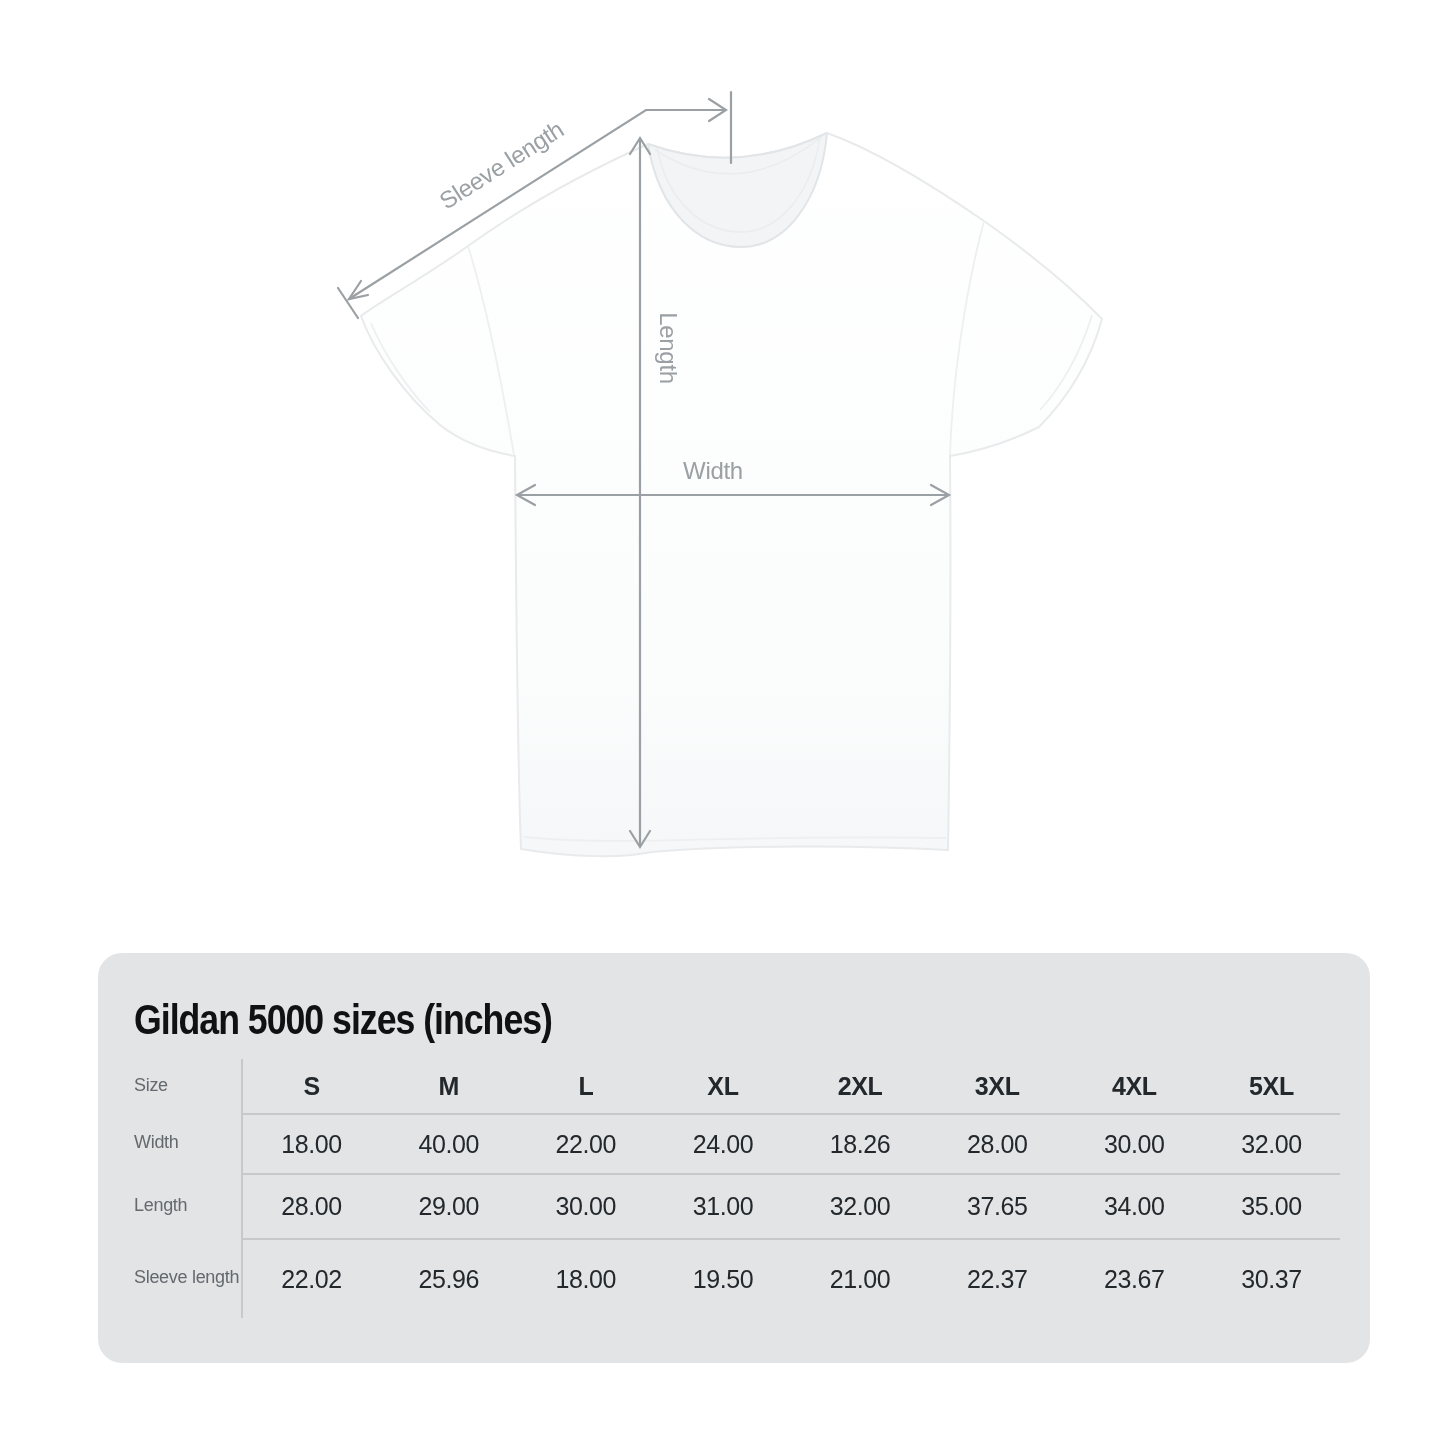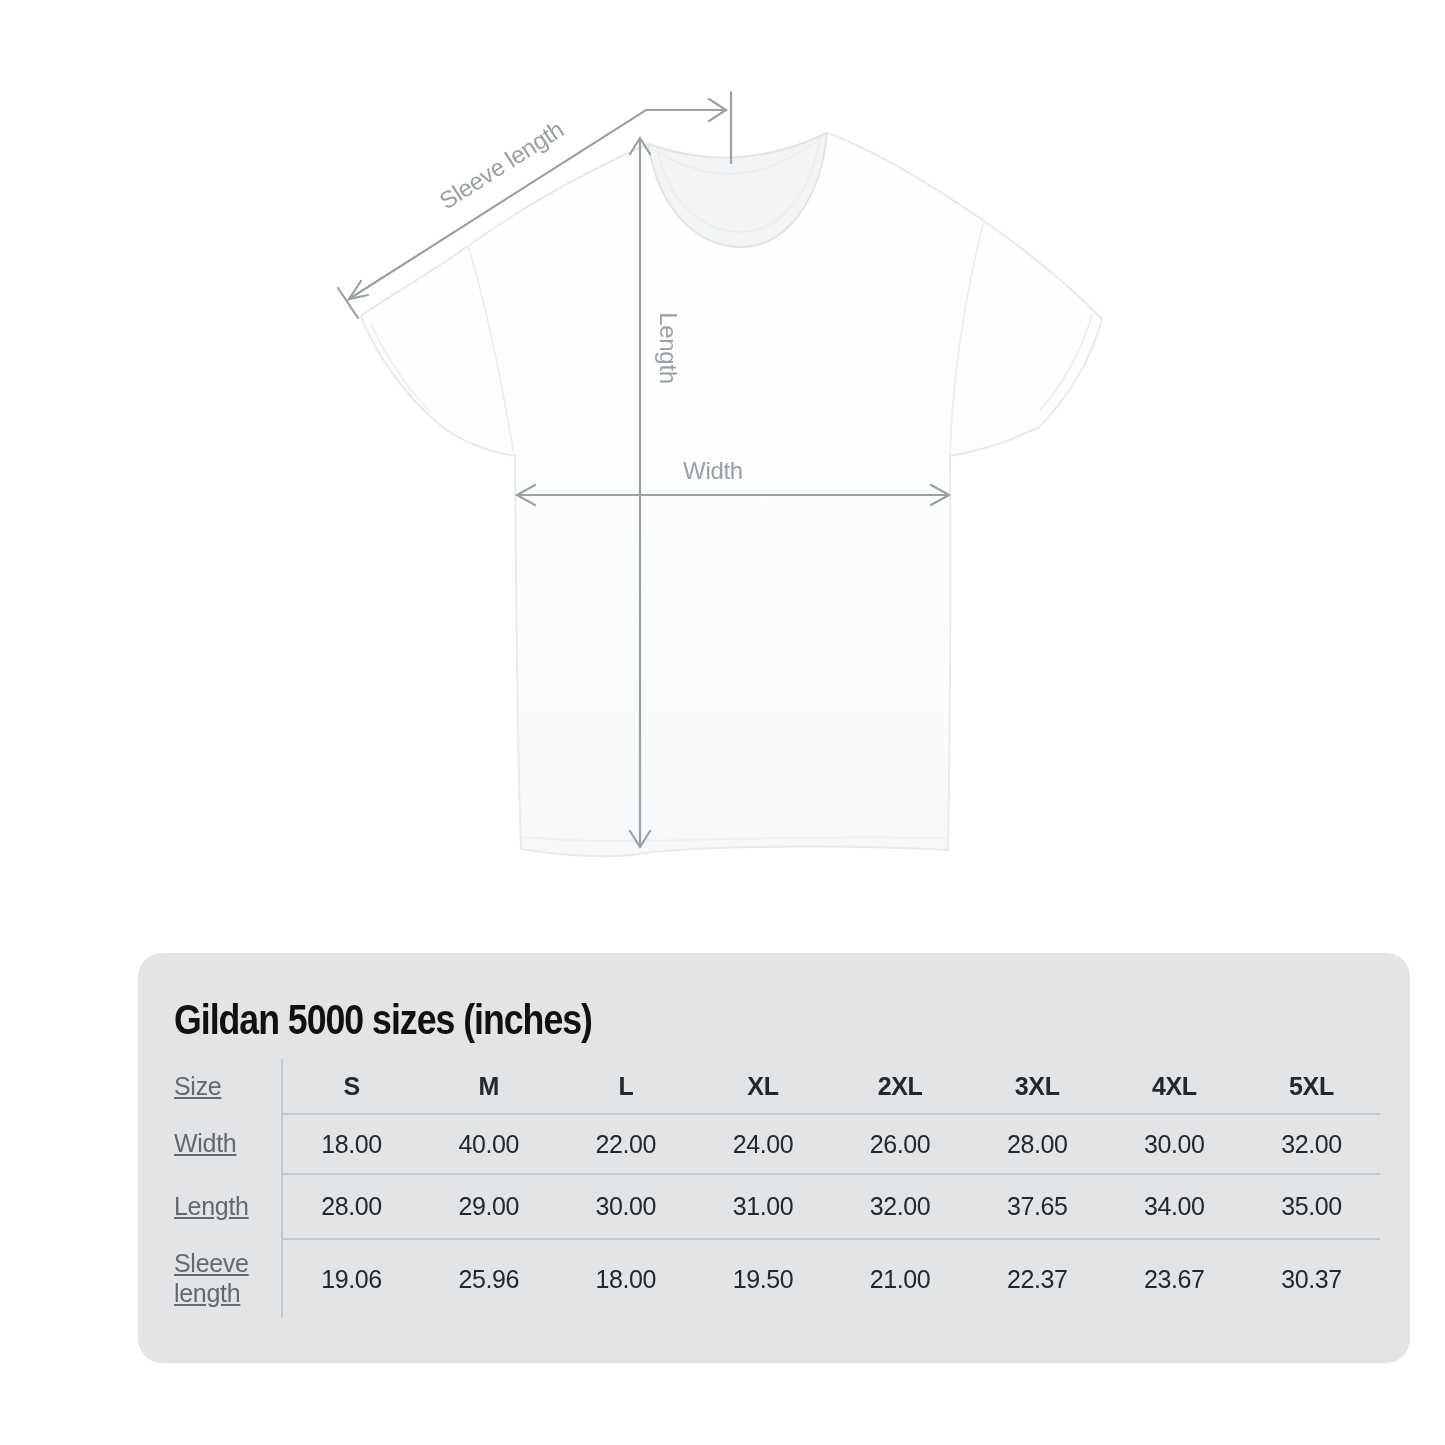--- a/index.html
+++ b/index.html
@@ -44,44 +44,42 @@
   .seam { fill: none; stroke: #edeff1; stroke-width: 1.8; }
 
   
   .size-card {
     position: absolute;
     left: 98px; top: 953px;
     width: 1272px; height: 410px;
     background: var(--card_bg);
     border-radius: 24px;
     padding: 44px 0 8px 36px;
-    margin-left: 40px;
   }
   .card-title {
     color: var(--title_text);
     font-size: 42px;
     font-weight: 700;
     letter-spacing: -1.2px;
     white-space: nowrap;
     transform: scaleX(0.85);
     transform-origin: left top;
     line-height: 1.1;
   }
   .tbl { margin-top: 16px; }
   .trow { display: flex; align-items: stretch; }
   .trow .lbl {
     flex: none;
     width: 107px;
     display: flex;
     align-items: center;
     color: var(--label_text);
-    font-size: 25px;
+    font-size: 18px;
     line-height: 1.2;
     letter-spacing: -0.3px;
-    text-decoration: underline;
   }
   .trow .vals {
     flex: 1;
     margin-right: 30px;
     border-left: 2px solid var(--divider);
     display: grid;
     grid-template-columns: repeat(8, 1fr);
     align-items: center;
     text-align: center;
   }
@@ -185,21 +183,21 @@
         </div>
       </div>
 
       <div class="trow r-width">
         <div class="lbl">Width</div>
         <div class="vals">
           <div>18.00</div>
           <div>40.00</div>
           <div>22.00</div>
           <div>24.00</div>
-          <div>26.00</div>
+          <div>18.26</div>
           <div>28.00</div>
           <div>30.00</div>
           <div>32.00</div>
         </div>
       </div>
 
       <div class="trow r-length">
         <div class="lbl">Length</div>
         <div class="vals">
           <div>28.00</div>
@@ -209,21 +207,21 @@
           <div>32.00</div>
           <div>37.65</div>
           <div>34.00</div>
           <div>35.00</div>
         </div>
       </div>
 
       <div class="trow r-sleeve">
         <div class="lbl">Sleeve length</div>
         <div class="vals">
-          <div>19.06</div>
+          <div>22.02</div>
           <div>25.96</div>
           <div>18.00</div>
           <div>19.50</div>
           <div>21.00</div>
           <div>22.37</div>
           <div>23.67</div>
           <div>30.37</div>
         </div>
       </div>
 

